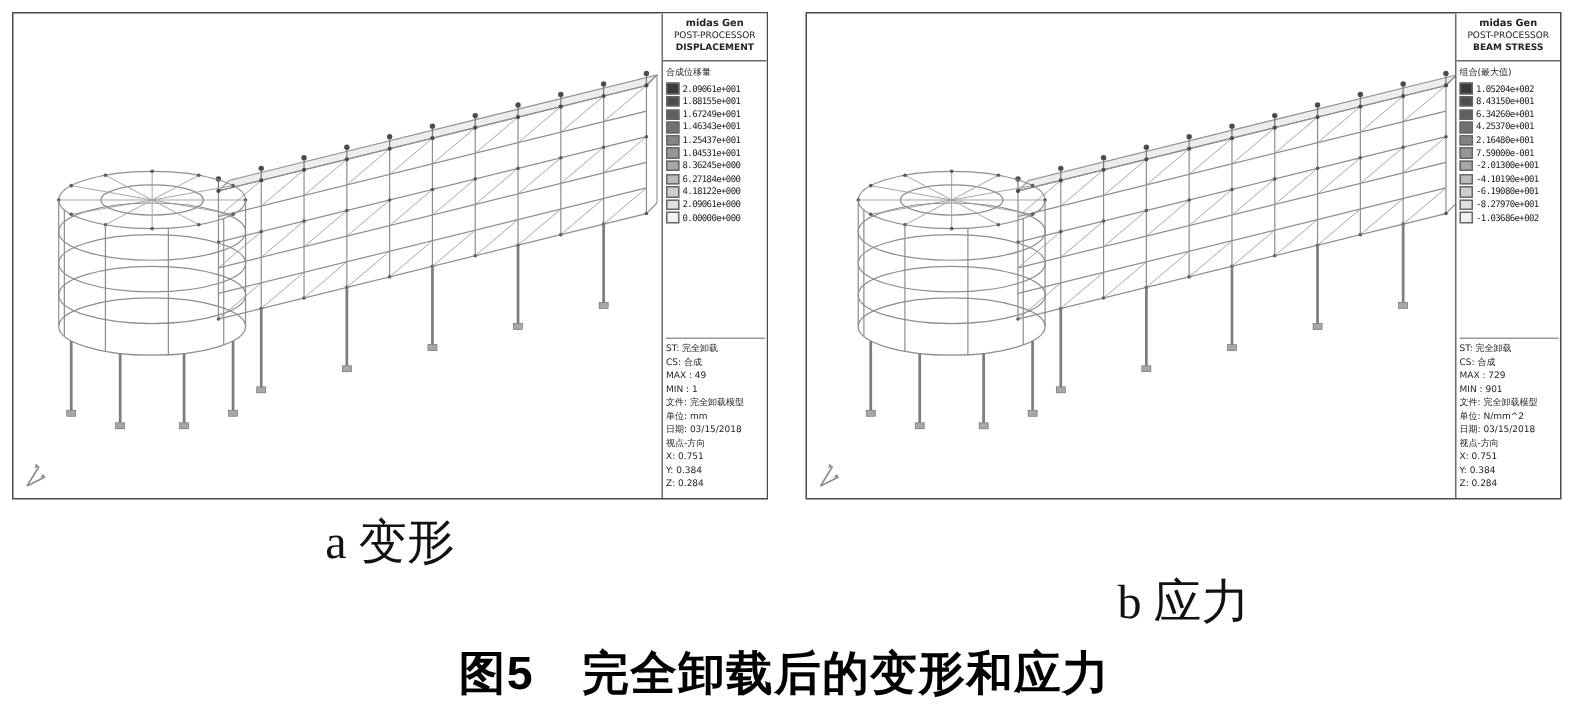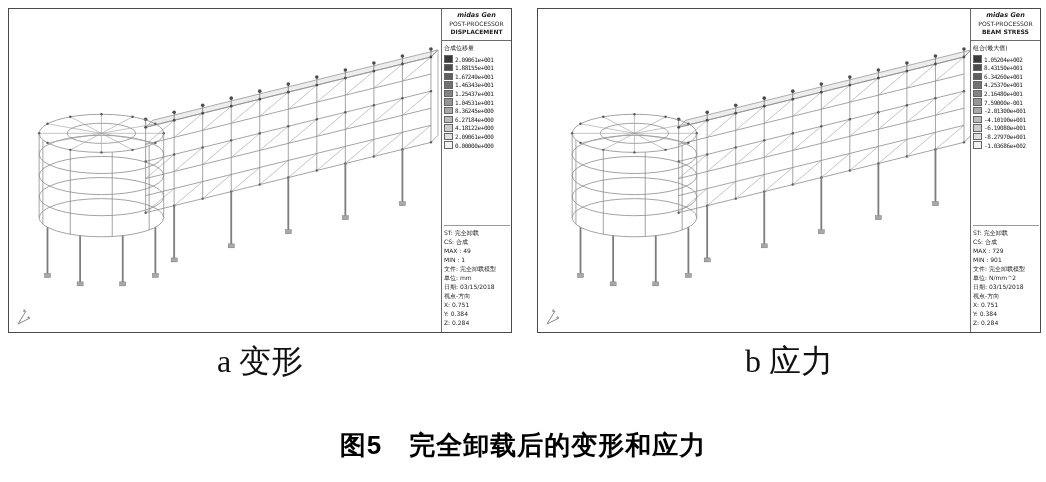--- a/index.html
+++ b/index.html
@@ -18,21 +18,21 @@
   .canvas svg { width:100%; height:100%; display:block; }
   .legend {
     position:absolute; top:0; right:0; bottom:0; width:70px;
     border-left:1px solid #6b6b6b; background:#fff;
     font-family:"DejaVu Sans", sans-serif;
   }
   .legend-header {
     border-bottom:1px solid #6b6b6b; text-align:center;
     padding:2px 1px 3px; font-size:6px; line-height:1.4; color:#222;
   }
-  .legend-brand { font-weight:bold; font-style:italic; font-size:6.5px; }
+  .legend-brand { font-weight:bold; font-size:6.5px; }
   .legend-sub { font-weight:bold; }
   .scale-title { font-size:6px; padding:3px 2px 2px; color:#222; }
   .scale { padding:0 2px; }
   .scale-row { display:flex; align-items:center; height:8.6px; }
   .scale-row .sw { width:9px; height:7.4px; border:0.5px solid #666; margin-right:2px; flex:0 0 auto; }
   .scale-row .val {
     font-size:6px; font-family:"DejaVu Sans Mono", monospace;
     letter-spacing:-0.4px; white-space:nowrap; color:#222;
   }
   .legend-info {
@@ -40,24 +40,24 @@
     font-size:6px; line-height:1.5; color:#222;
     border-top:1px solid #999; padding-top:2px;
   }
   .info-line { white-space:nowrap; overflow:hidden; }
   .compass { position:absolute; left:6px; bottom:6px; }
   .sub-label {
     position:absolute; top:340px; width:504px; text-align:center;
     font-size:32px; font-family:"Liberation Serif", serif; color:#111;
   }
   #label-a { left:8px; }
-  #label-b { left:537px; }
+  #label-b { left:537px;margin-top:40px; }
   .caption {
     position:absolute; top:428px; left:0; width:100%; text-align:center;
-    font-size:26px; font-weight:bold; color:#000;
+    font-size:31px; font-weight:bold; color:#000;
     font-family:"Liberation Sans", sans-serif; letter-spacing:1px;
   }
 </style>
 </head>
 <body>
 
 <div class="panel" id="panel-a">
   <div class="canvas">
     <svg id="structure-a" viewBox="0 0 430 310" preserveAspectRatio="xMidYMid meet">
         <polygon points="136,112 420,42 427,35 143,105" fill="#ededed" stroke="#8d8d8d" stroke-width="0.7"></polygon>

